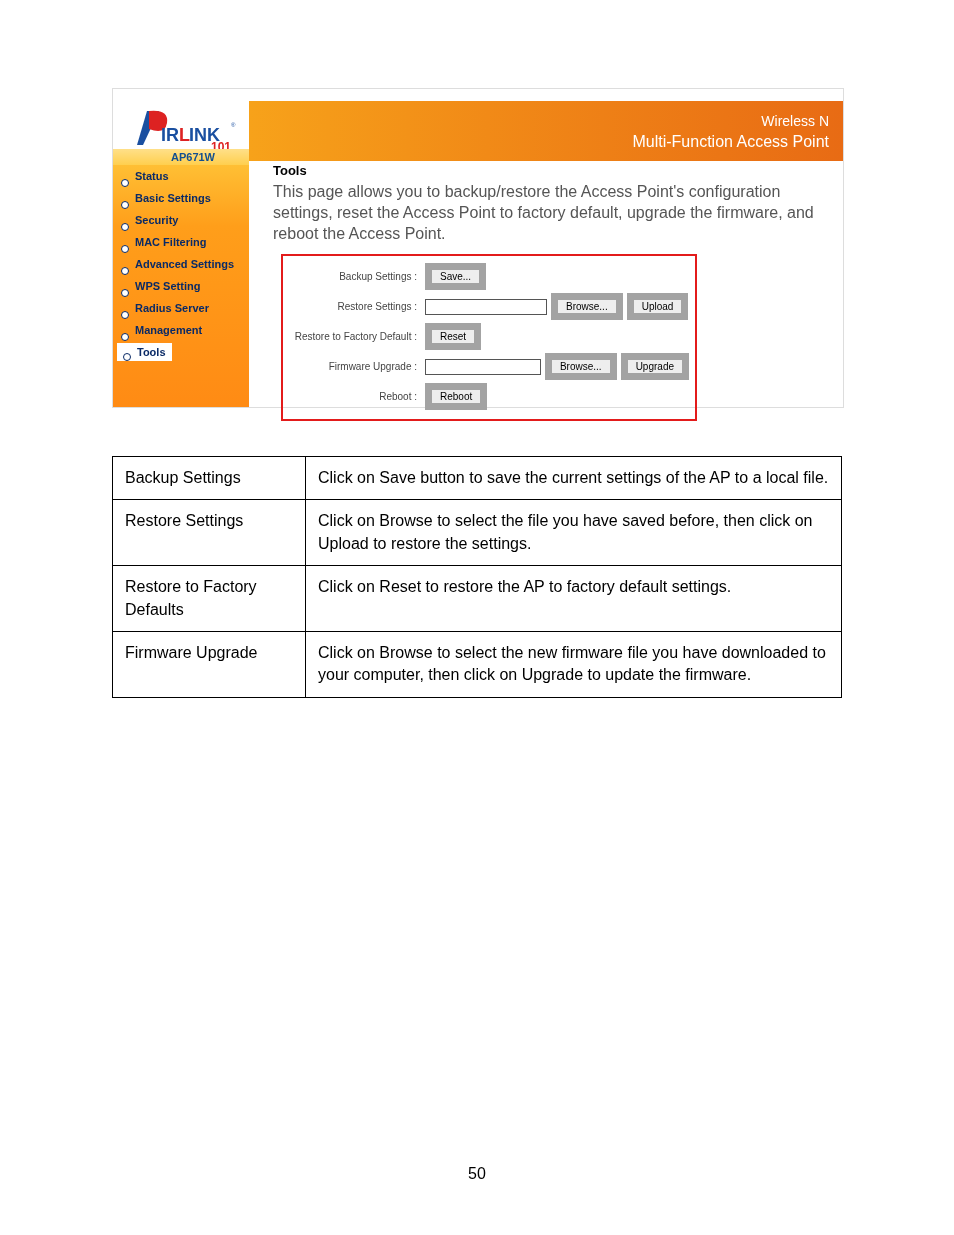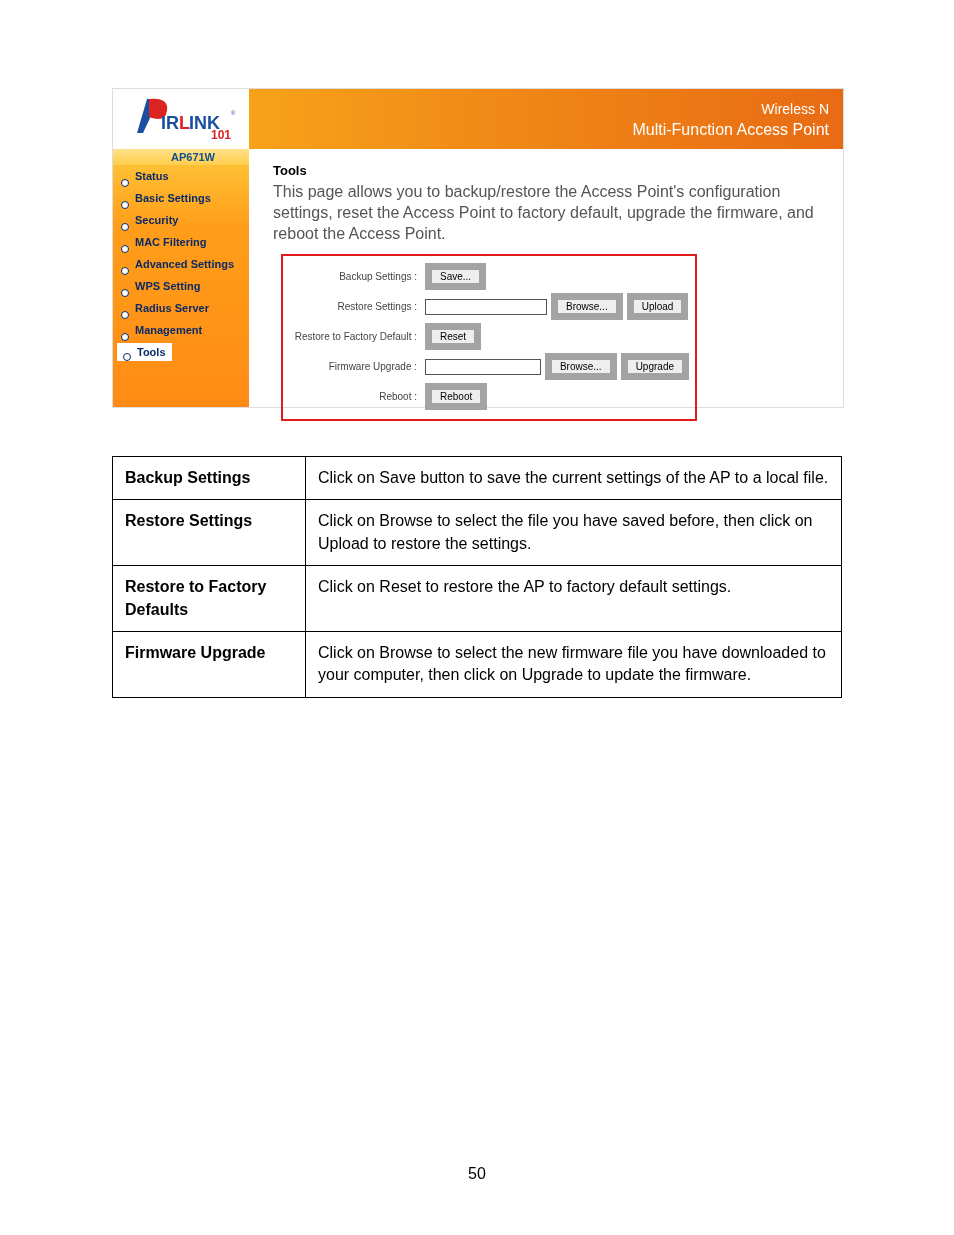--- a/index.html
+++ b/index.html
@@ -1,39 +1,39 @@
 <!DOCTYPE html>
 <html><head>
 <meta charset="utf-8">
 <style>
   html,body{margin:0;padding:0;background:#fff;font-family:Arial,Helvetica,sans-serif;}
   .page{width:954px;height:1235px;position:relative;margin:0 auto;background:#fff;}
   .shot{position:absolute;left:112px;top:88px;width:730px;height:318px;border:1px solid #ddd;background:#fff;}
-  .hdr{position:absolute;left:0;top:0;right:0;height:48px;}
+  .hdr{position:absolute;left:0;top:12px;right:0;height:48px;}
   .sidebar-bg{position:absolute;left:0;top:0;width:136px;height:60px;background:#fff;}
   .banner{position:absolute;left:136px;top:0;right:0;height:60px;background:linear-gradient(90deg,#f7a21a 0%,#f18a17 40%,#e86b14 100%);}
   .banner .t1{position:absolute;right:14px;top:12px;color:#fff;font-size:14px;font-weight:400;}
   .banner .t2{position:absolute;right:14px;top:32px;color:#fff;font-size:16px;font-weight:400;}
   .logo{position:absolute;left:6px;top:4px;width:120px;height:50px;}
   .side{position:absolute;left:0;top:60px;width:136px;height:258px;background:linear-gradient(180deg,#ffc83b 0%,#ff9e1a 30%,#ff8b14 100%);}
   .model{height:16px;line-height:16px;text-align:center;color:#134f8f;font-size:11px;font-weight:700;background:linear-gradient(180deg,#ffe089,#ffcf4e);padding-left:24px;}
   .nav-item{height:22px;line-height:22px;color:#0a2a66;font-size:11px;font-weight:700;padding-left:8px;display:flex;align-items:flex-end;gap:6px;}
   .nav-item .dot{width:6px;height:6px;border-radius:50%;background:#fff;border:1px solid #0a2a66;display:inline-block;}
   .nav-item.active{background:#fff;color:#0a2a66;display:inline-flex;margin-left:4px;padding:0 6px;height:18px;line-height:18px;}
   .main{position:absolute;left:150px;top:66px;right:8px;bottom:8px;}
   .main h2{font-size:13px;font-weight:700;color:#000;margin:8px 0 4px 10px;}
   .desc{font-size:16px;color:#555;margin:0 10px 10px 10px;line-height:1.3;}
   .panel{margin:10px 10px 0 18px;width:400px;border:2px solid #e31b1b;padding:4px 6px 6px 6px;}
   .row{display:flex;align-items:center;margin:3px 0;}
   .lbl{flex:0 0 128px;text-align:right;font-size:10px;color:#444;padding-right:4px;}
   .btn{font-size:10px;border:7px solid #a3a3a3;background:#eee;padding:1px 8px;margin-left:4px;cursor:pointer;}
   .fld{border:1px solid #555;height:14px;width:120px;background:#fff;margin-left:4px;}
   .tbl{position:absolute;left:112px;top:456px;width:730px;border:1px solid #000;border-collapse:collapse;}
   .tbl td{border:1px solid #000;vertical-align:top;padding:10px 12px;font-size:16px;line-height:1.4;}
-  .tbl td.param{width:168px;font-weight:700;}
+  .tbl td.param{width:168px;font-weight:400;}
   .pagenum{position:absolute;left:0;right:0;bottom:52px;text-align:center;font-size:16px;}
 </style>
 </head>
 <body>
 
 <div class="page">
 
   <div class="shot">
     <div class="hdr">
       <div class="sidebar-bg"></div>

